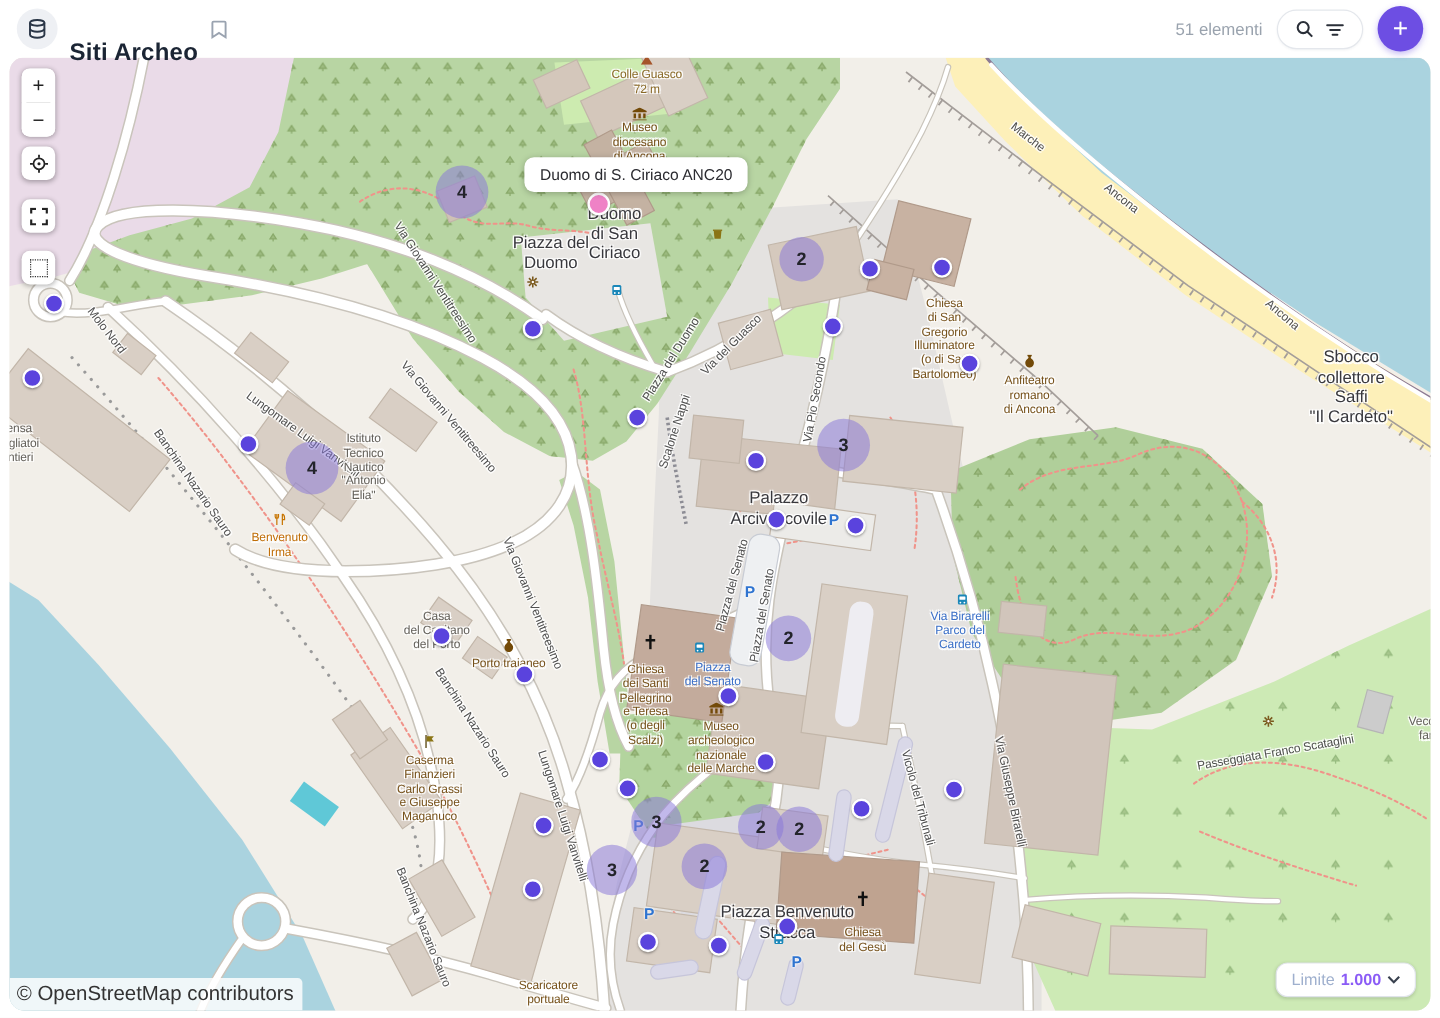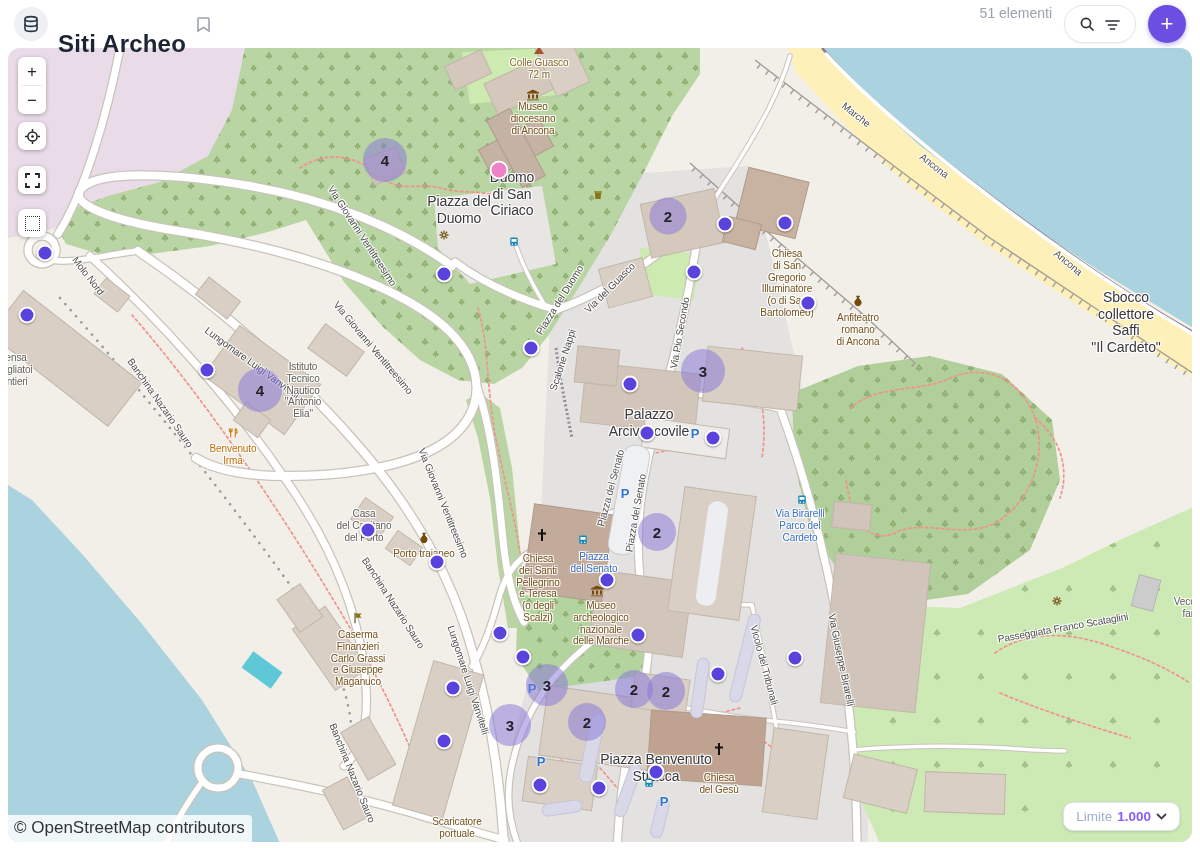--- a/index.html
+++ b/index.html
@@ -2,23 +2,23 @@
 <html><head>
 <meta charset="utf-8">
 <style>
   html,body{margin:0;padding:0;width:1200px;height:848px;overflow:hidden;background:#fff;
     font-family:"Liberation Sans","DejaVu Sans",sans-serif;}
   
   .hdr{position:absolute;top:0;left:0;right:0;height:48px;background:#fff;display:flex;
     align-items:center;justify-content:space-between;padding:0 14px;box-sizing:border-box;z-index:50;}
   .hleft{display:flex;align-items:center;gap:10px;}
   .appic{width:34px;height:34px;border-radius:50%;background:#eef0f4;display:flex;align-items:center;justify-content:center;}
-  .title{font-size:24px;font-weight:700;color:#1b2534;letter-spacing:.2px;margin-top:40px;}
+  .title{font-size:20px;font-weight:700;color:#1b2534;letter-spacing:.2px;margin-top:40px;}
   .bkm{display:flex;align-items:center;color:#9aa3b0;cursor:pointer;}
-  .hright{display:flex;gap:12px;}
+  .hright{display:flex;align-items:center;gap:12px;}
   .count{font-size:14px;color:#9aa3ae;}
   .pill{display:flex;align-items:center;gap:4px;border:1px solid #e4e7ec;border-radius:999px;
     padding:5px 12px;background:#fff;box-shadow:0 1px 2px rgba(20,30,60,.05);}
   .pill button{border:none;background:none;padding:2px;display:flex;cursor:pointer;color:#2a2f38;}
   .addbtn{width:38px;height:38px;border-radius:50%;border:none;background:#6d4ee3;color:#fff;
     font-size:22px;line-height:1;cursor:pointer;display:flex;align-items:center;justify-content:center;
     box-shadow:0 2px 5px rgba(90,60,220,.35);}
   
   .map{position:absolute;top:48px;left:8px;right:8px;bottom:6px;border-radius:12px;overflow:hidden;background:#f2efe9;}
   .mlayer{position:absolute;left:-8px;top:0;width:1200px;height:800px;}
@@ -590,20 +590,21 @@
         <div class="cluster" style="left: 703px; top: 323px; width: 44px; height: 44px;">3</div>
         <div class="cluster" style="left: 657px; top: 484px; width: 38px; height: 38px;">2</div>
         <div class="cluster" style="left: 547px; top: 637px; width: 42px; height: 42px;">3</div>
         <div class="cluster" style="left: 510px; top: 677px; width: 42px; height: 42px;">3</div>
         <div class="cluster" style="left: 587px; top: 674px; width: 38px; height: 38px;">2</div>
         <div class="cluster" style="left: 634px; top: 641px; width: 38px; height: 38px;">2</div>
         <div class="cluster" style="left: 666px; top: 643px; width: 38px; height: 38px;">2</div>
         <div class="dot pink" style="left: 499px; top: 122px;"></div>
       </div>
 
+    <div class="tip">Duomo di S. Ciriaco ANC20</div>
   </div>
 
   <div class="ctrls">
     <div class="zbox">
       <button>+</button>
       <div class="zdiv"></div>
       <button>−</button>
     </div>
     <button class="cbtn mt8">
       <svg width="17" height="17" viewBox="0 0 17 17" fill="none" stroke="#222" stroke-width="1.5">

